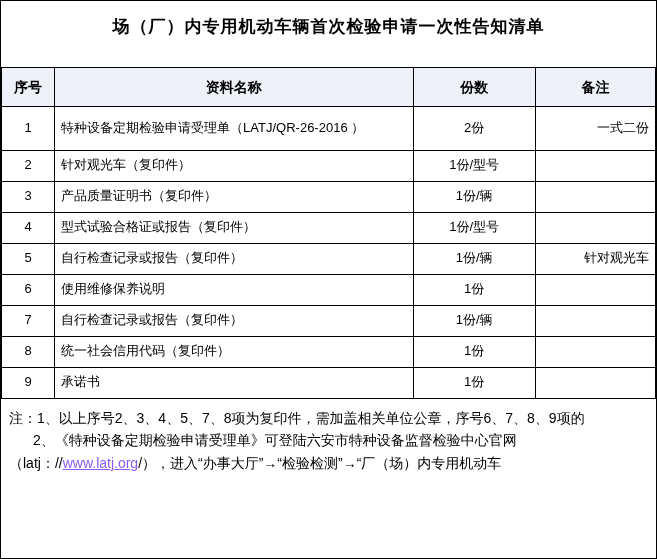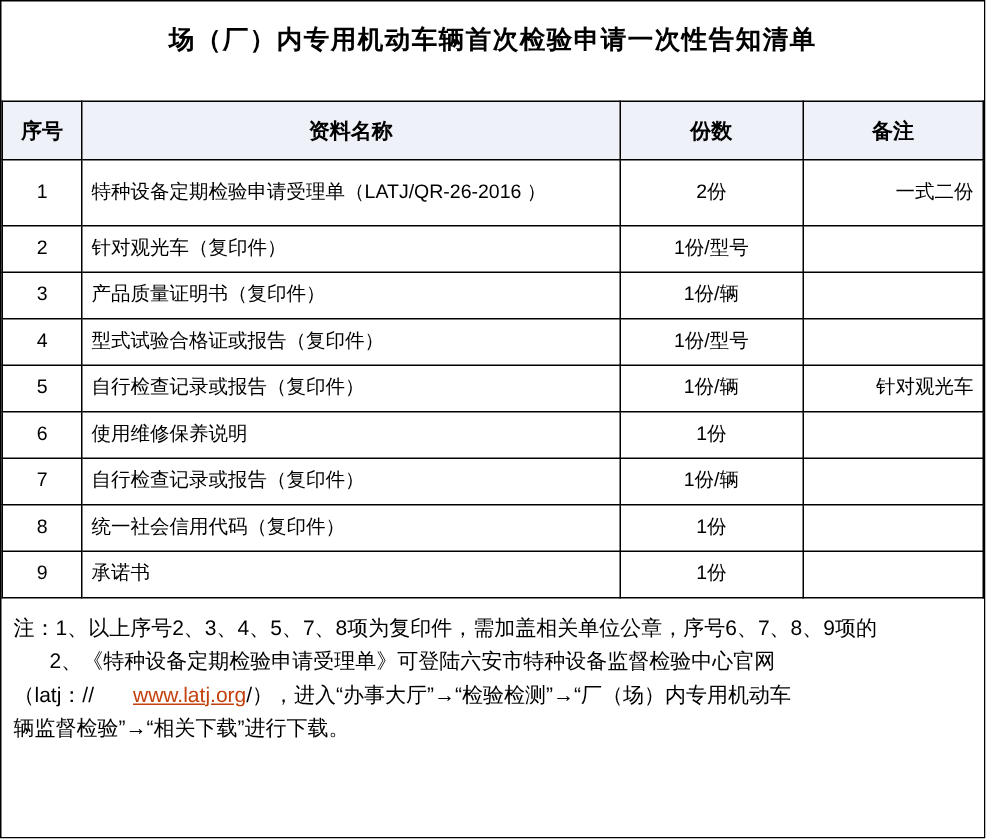--- a/index.html
+++ b/index.html
@@ -68,23 +68,22 @@
     line-height: 1.6;
   }
   .notes p {
     margin: 0;
     text-indent: 0;
   }
   .notes p.indent {
     text-indent: 24px;
   }
   .link {
-    color: #c2410c;
+    color: #8b5cf6;
     text-decoration: underline;
-    margin-left: 26px;
   }
 </style>
 </head>
 <body>
 
 <div class="page">
 
   <div class="title">场（厂）内专用机动车辆首次检验申请一次性告知清单</div>
 
   <table class="main">
@@ -157,16 +156,15 @@
         <td class="c-count">1份</td>
         <td class="c-note"></td>
       </tr>
     </tbody>
   </table>
 
   <div class="notes">
     <p>注：1、以上序号2、3、4、5、7、8项为复印件，需加盖相关单位公章，序号6、7、8、9项的</p>
     <p class="indent"><span>2、《特种设备定期检验申请受理单》可登陆六安市特种设备监督检验中心官网</span></p>
     <p><span>（latj：//</span><a class="link" href="#">www.latj.org</a><span>/），进入“办事大厅”→“检验检测”→“厂（场）内专用机动车</span></p>
-    <p>辆监督检验”→“相关下载”进行下载。</p>
   </div>
 
 </div>
 
 </body></html>

